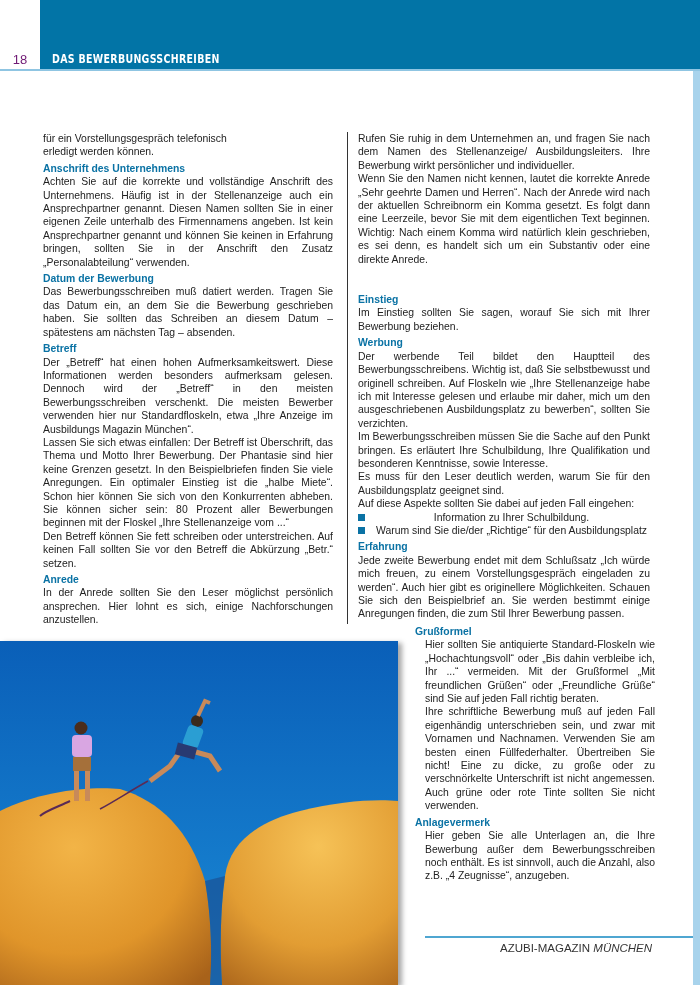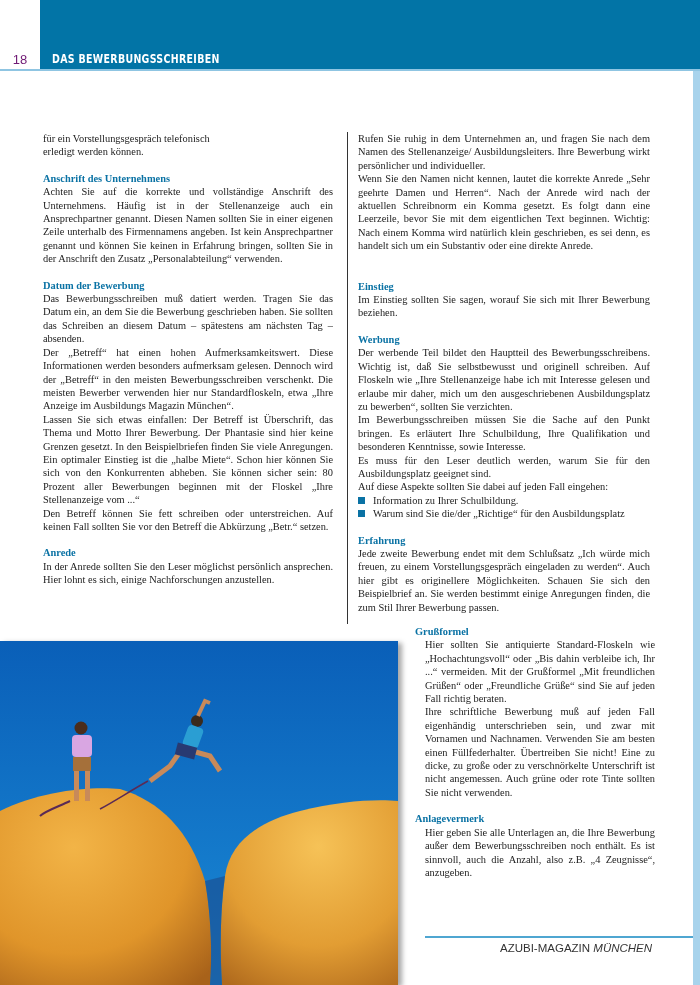--- a/index.html
+++ b/index.html
@@ -25,37 +25,37 @@
       position: absolute; left: 52px; top: 52px;
       font-family: "DejaVu Sans", sans-serif; font-weight: bold;
       font-size: 11.5px; letter-spacing: 0.4px; color: #ffffff;
       transform: scaleX(0.82); transform-origin: left center;
     }
     .right-strip {
       position: absolute; left: 693px; top: 71px; width: 7px; height: 914px;
       background: #a8d3ec;
     }
     .col {
-      position: absolute; font-size: 10.4px; line-height: 13.4px; color: #222; font-family: Liberation Serif, serif;
+      position: absolute; font-size: 10.4px; line-height: 13.4px; color: #222;
     }
     .col-left { left: 43px; top: 132px; width: 290px; }
     .col-right { left: 358px; top: 132px; width: 292px; }
     .col-bottom { left: 425px; top: 625px; width: 230px; }
     .col-divider {
       position: absolute; left: 347px; top: 132px; width: 1px; height: 492px;
       background: #333;
     }
     p { margin: 0; text-align: justify; }
     .head {
-      color: #0a72a4; font-weight: bold; margin-top: 13px;
+      color: #0a72a4; font-weight: bold; margin-top: 3px;
     }
     .head.first { margin-top: 0; }
     .col-bottom .head { margin-left: -10px; }
     .col-bottom .head.first { margin-top: 0; }
-    ul.bullets { list-style: none; margin: 0; padding: 0; }
+    ul.bullets { list-style: none; margin: 0; padding: 0; text-align: center; }
     ul.bullets li { position: relative; padding-left: 15px; }
     ul.bullets li .bullet {
       position: absolute; left: 0; top: 3px; width: 7px; height: 7px;
       background: #0a72a4;
     }
     .photo {
       position: absolute; left: 0; top: 641px; width: 398px; height: 344px;
       box-shadow: 4px 2px 5px rgba(0,0,0,0.35);
       overflow: hidden;
     }
@@ -79,20 +79,21 @@
 
 <div class="col col-left">
   <p style="text-align:left;width:190px">für ein Vorstellungsgespräch telefonisch erledigt werden können.</p>
 
   <p class="head">Anschrift des Unternehmens</p>
   <p>Achten Sie auf die korrekte und vollständige Anschrift des Unternehmens. Häufig ist in der Stellenanzeige auch ein Ansprechpartner genannt. Diesen Namen sollten Sie in einer eigenen Zeile unterhalb des Firmennamens angeben. Ist kein Ansprechpartner genannt und können Sie keinen in Erfahrung bringen, sollten Sie in der Anschrift den Zusatz „Personalabteilung“ verwenden.</p>
 
   <p class="head">Datum der Bewerbung</p>
   <p>Das Bewerbungsschreiben muß datiert werden. Tragen Sie das Datum ein, an dem Sie die Bewerbung geschrieben haben. Sie sollten das Schreiben an diesem Datum – spätestens am nächsten Tag – absenden.</p>
 
+  <p class="head">Betreff</p>
   <p>Der „Betreff“ hat einen hohen Aufmerksamkeitswert. Diese Informationen werden besonders aufmerksam gelesen. Dennoch wird der „Betreff“ in den meisten Bewerbungsschreiben verschenkt. Die meisten Bewerber verwenden hier nur Standardfloskeln, etwa „Ihre Anzeige im Ausbildungs Magazin München“.</p>
   <p>Lassen Sie sich etwas einfallen: Der Betreff ist Überschrift, das Thema und Motto Ihrer Bewerbung. Der Phantasie sind hier keine Grenzen gesetzt. In den Beispielbriefen finden Sie viele Anregungen. Ein optimaler Einstieg ist die „halbe Miete“. Schon hier können Sie sich von den Konkurrenten abheben. Sie können sicher sein: 80 Prozent aller Bewerbungen beginnen mit der Floskel „Ihre Stellenanzeige vom ...“</p>
   <p>Den Betreff können Sie fett schreiben oder unterstreichen. Auf keinen Fall sollten Sie vor den Betreff die Abkürzung „Betr.“ setzen.</p>
 
   <p class="head">Anrede</p>
   <p>In der Anrede sollten Sie den Leser möglichst persönlich ansprechen. Hier lohnt es sich, einige Nachforschungen anzustellen.</p>
 </div>
 
 <div class="col-divider"></div>
 

